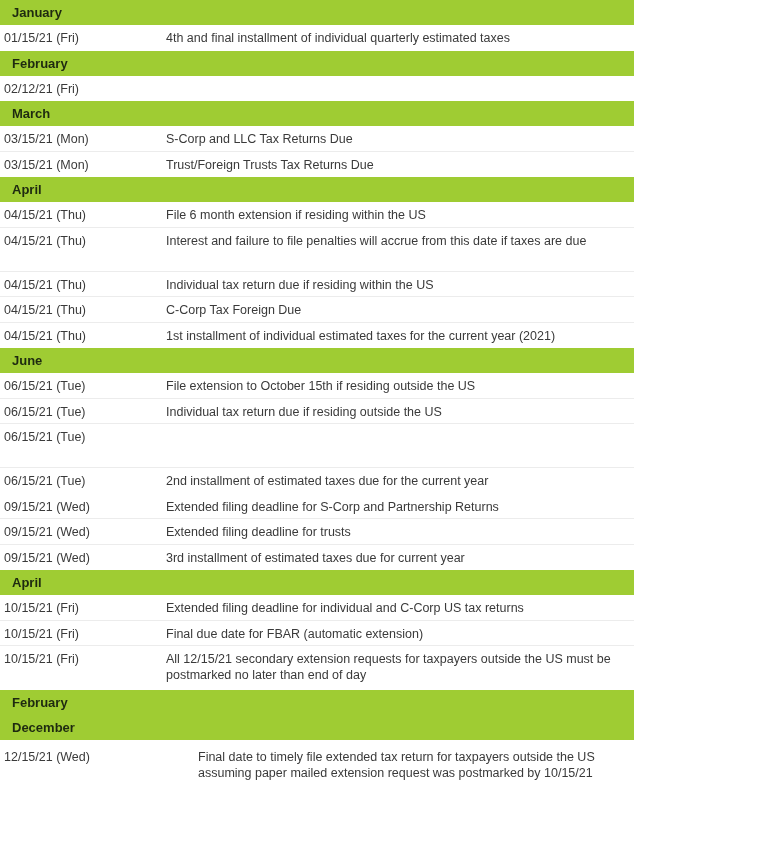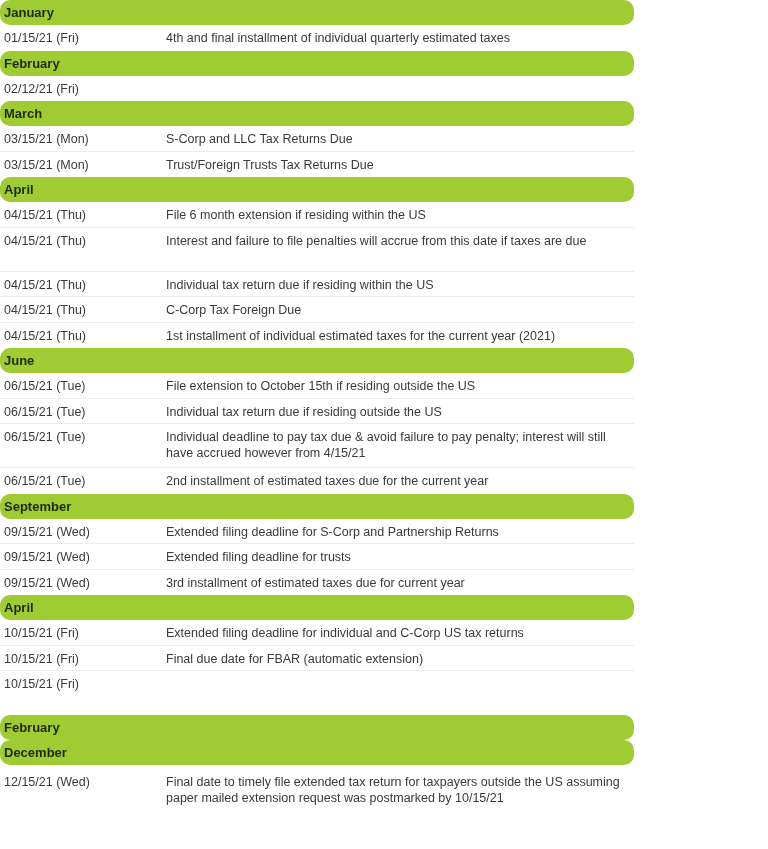--- a/index.html
+++ b/index.html
@@ -5,23 +5,22 @@
   html, body { margin:0; padding:0; background:#ffffff; }
   body { width:768px; height:849px; overflow:hidden; font-family:"Liberation Sans", sans-serif; }
   .table { width:634px; }
   .month {
     background:#9fcc33;
     height:25px;
     line-height:25px;
     font-weight:bold;
     font-size:13px;
     color:#1e2a10;
-    padding-left:4px;
+    padding-left:12px;
     box-sizing:border-box;
-    border-radius:10px;
   }
   .row {
     display:flex;
     font-size:12.5px;
     color:#3a3a3a;
     border-bottom:1px solid #ececec;
     box-sizing:border-box;
     padding-top:5px;
     padding-bottom:4px;
     line-height:16px;
@@ -84,28 +83,26 @@
   <div class="row single">
     <div class="date">06/15/21 (Tue)</div>
     <div class="desc">File extension to October 15th if residing outside the US</div>
   </div>
   <div class="row single">
     <div class="date">06/15/21 (Tue)</div>
     <div class="desc">Individual tax return due if residing outside the US</div>
   </div>
   <div class="row double">
     <div class="date">06/15/21 (Tue)</div>
-    <div class="desc">Individual deadline to pay tax due &amp; avoid failure to pay penalty; interest will still have accrued however from 4/15/21</div>
   </div>
   <div class="row single last">
     <div class="date">06/15/21 (Tue)</div>
     <div class="desc">2nd installment of estimated taxes due for the current year</div>
   </div>
 
-  <div class="month">September</div>
   <div class="row single">
     <div class="date">09/15/21 (Wed)</div>
     <div class="desc">Extended filing deadline for S-Corp and Partnership Returns</div>
   </div>
   <div class="row single">
     <div class="date">09/15/21 (Wed)</div>
     <div class="desc">Extended filing deadline for trusts</div>
   </div>
   <div class="row single last">
     <div class="date">09/15/21 (Wed)</div>
@@ -116,23 +113,24 @@
   <div class="row single">
     <div class="date">10/15/21 (Fri)</div>
     <div class="desc">Extended filing deadline for individual and C-Corp US tax returns</div>
   </div>
   <div class="row single">
     <div class="date">10/15/21 (Fri)</div>
     <div class="desc">Final due date for FBAR (automatic extension)</div>
   </div>
   <div class="row double last">
     <div class="date">10/15/21 (Fri)</div>
+    <div class="desc">All 12/15/21 secondary extension requests for taxpayers outside the US must be postmarked no later than end of day</div>
   </div>
 
   <div class="month">February</div>
 
   <div class="month">December</div>
-  <div class="row double last" style="padding-top:9px;height:56px;">
+  <div class="row double last" style="padding-top:9px;height:56px;gap:32px;">
     <div class="date">12/15/21 (Wed)</div>
     <div class="desc">Final date to timely file extended tax return for taxpayers outside the US assuming paper mailed extension request was postmarked by 10/15/21</div>
   </div>
 
 </div>
 
 </body></html>

